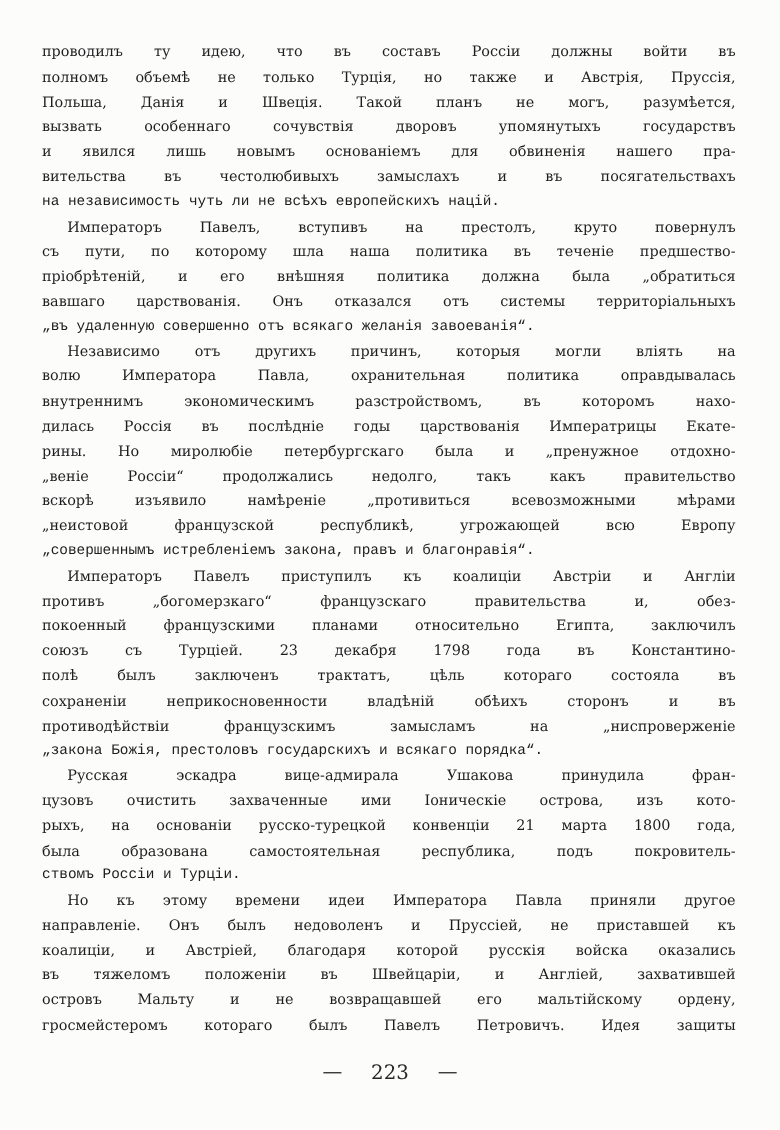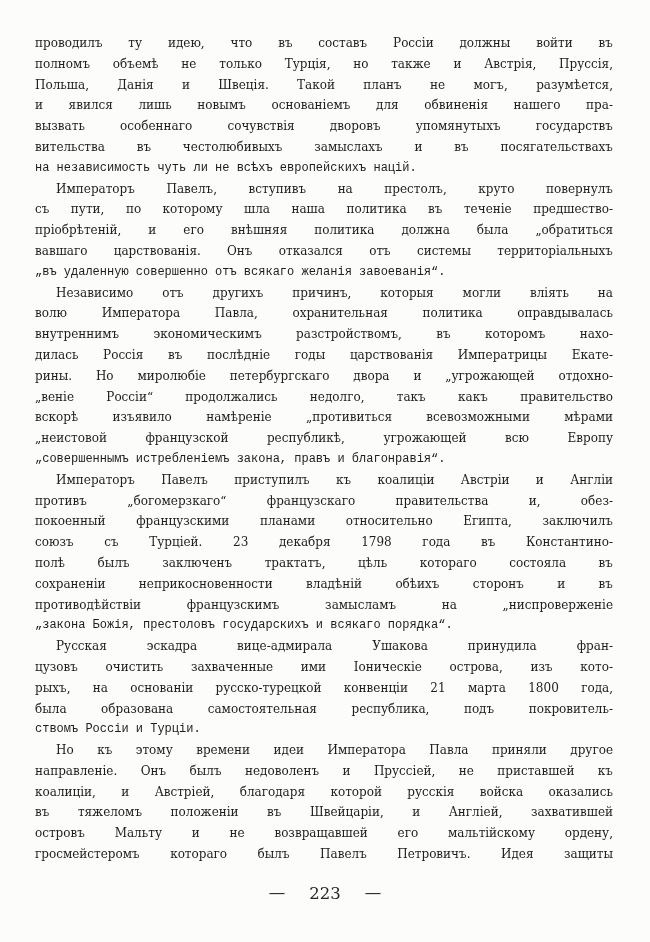--- a/index.html
+++ b/index.html
@@ -61,34 +61,34 @@
   }
 </style>
 </head>
 <body>
 
 <div class="page">
   <div class="text-block" id="text-block">
       <div class="line">проводилъ ту идею, что въ составъ Россіи должны войти въ</div>
       <div class="line">полномъ объемѣ не только Турція, но также и Австрія, Пруссія,</div>
       <div class="line">Польша, Данія и Швеція. Такой планъ не могъ, разумѣется,</div>
+      <div class="line">вызвать особеннаго сочувствія дворовъ упомянутыхъ государствъ</div>
       <div class="line">и явился лишь новымъ основаніемъ для обвиненія нашего пра-</div>
-      <div class="line">вызвать особеннаго сочувствія дворовъ упомянутыхъ государствъ</div>
       <div class="line">вительства въ честолюбивыхъ замыслахъ и въ посягательствахъ</div>
       <div class="line para-end">на независимость чуть ли не всѣхъ европейскихъ націй.</div>
       <div class="line indented">Императоръ Павелъ, вступивъ на престолъ, круто повернулъ</div>
       <div class="line">съ пути, по которому шла наша политика въ теченіе предшество-</div>
       <div class="line">пріобрѣтеній, и его внѣшняя политика должна была „обратиться</div>
       <div class="line">вавшаго царствованія. Онъ отказался отъ системы территоріальныхъ</div>
       <div class="line para-end">„въ удаленную совершенно отъ всякаго желанія завоеванія“.</div>
       <div class="line indented">Независимо отъ другихъ причинъ, которыя могли вліять на</div>
       <div class="line">волю Императора Павла, охранительная политика оправдывалась</div>
       <div class="line">внутреннимъ экономическимъ разстройствомъ, въ которомъ нахо-</div>
       <div class="line">дилась Россія въ послѣдніе годы царствованія Императрицы Екате-</div>
-      <div class="line">рины. Но миролюбіе петербургскаго двора и „угрожающей отдохно-</div>
+      <div class="line">рины. Но миролюбіе петербургскаго была и „пренужное отдохно-</div>
       <div class="line">„веніе Россіи“ продолжались недолго, такъ какъ правительство</div>
       <div class="line">вскорѣ изъявило намѣреніе „противиться всевозможными мѣрами</div>
       <div class="line">„неистовой французской республикѣ, угрожающей всю Европу</div>
       <div class="line para-end">„совершеннымъ истребленіемъ закона, правъ и благонравія“.</div>
       <div class="line indented">Императоръ Павелъ приступилъ къ коалиціи Австріи и Англіи</div>
       <div class="line">противъ „богомерзкаго“ французскаго правительства и, обез-</div>
       <div class="line">покоенный французскими планами относительно Египта, заключилъ</div>
       <div class="line">союзъ съ Турціей. 23 декабря 1798 года въ Константино-</div>
       <div class="line">полѣ былъ заключенъ трактатъ, цѣль котораго состояла въ</div>
       <div class="line">сохраненіи неприкосновенности владѣній обѣихъ сторонъ и въ</div>

